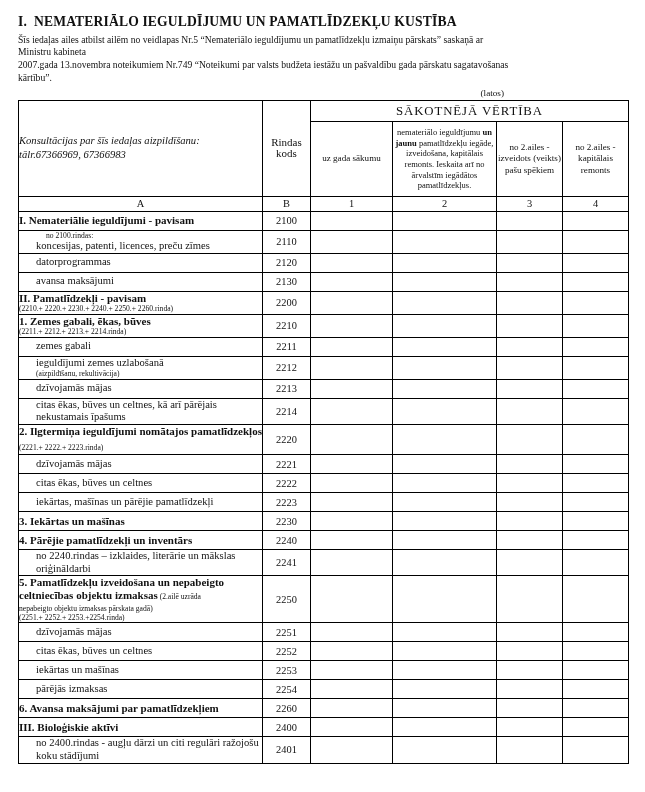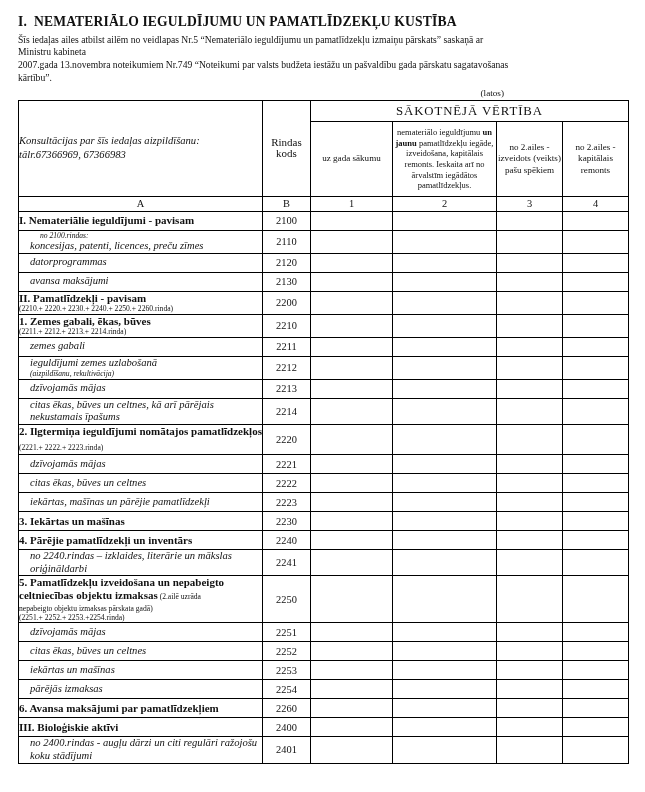--- a/index.html
+++ b/index.html
@@ -111,21 +111,21 @@
     padding: 0;
   }
 
   
   td.name {
     padding: 3px 4px 3px 8px;
     font-size: 10.6px;
     line-height: 12.6px;
   }
   td.name.bold   { font-weight: bold; font-size: 11px; }
-  td.name.indent { padding-left: 11px; font-style: italic; }
+  td.name.indent { padding-left: 17px; }
   td.name .sub   { font-size: 7.6px; line-height: 9.4px; font-weight: normal; display: block; }
   td.name .subi  { font-size: 7.6px; font-weight: normal; }
   td.name .tiny  { font-size: 7.6px; line-height: 9.4px; font-weight: normal; display: block; padding-left: 10px;}
 
   td.code {
     text-align: center;
     font-size: 10.4px;
   }
   td.val { }
 

